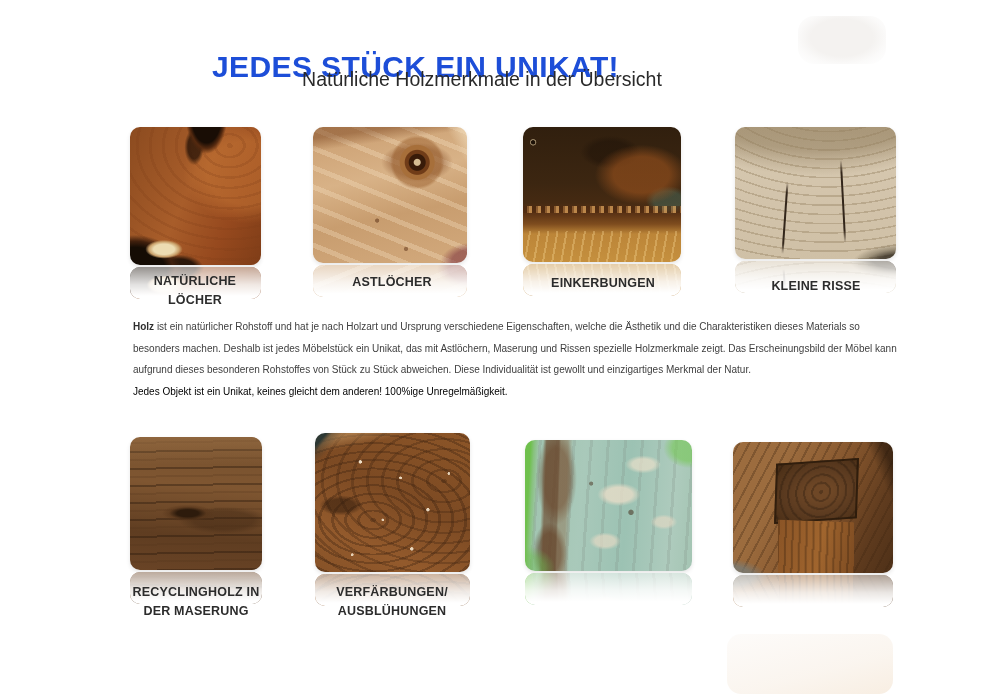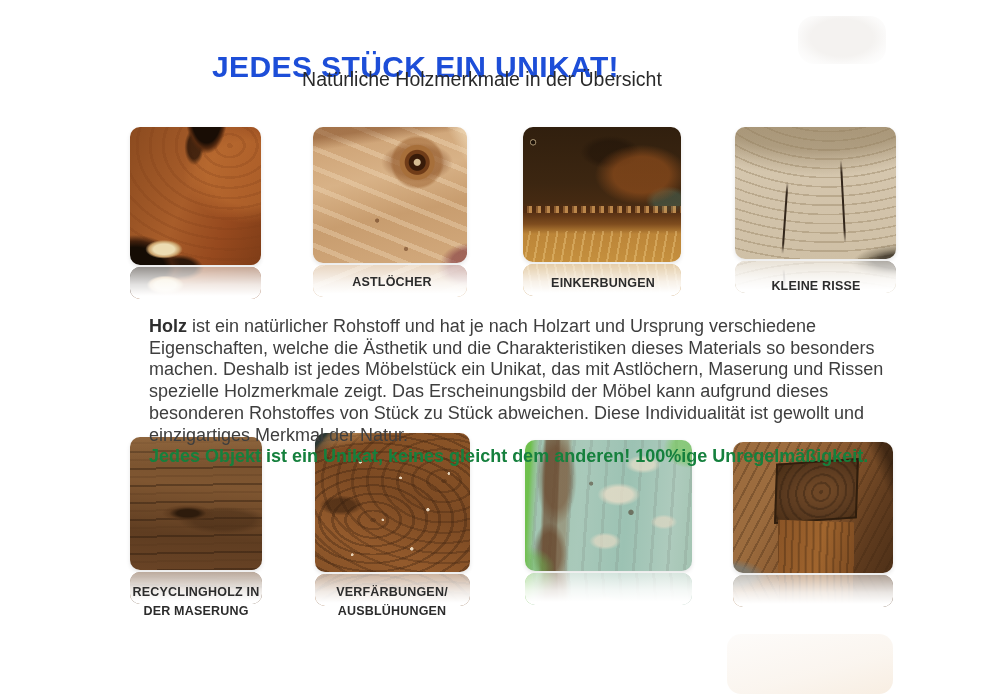--- a/index.html
+++ b/index.html
@@ -52,25 +52,25 @@
   }
   .caption{
     position:absolute;transform:translateX(-50%);width:190px;text-align:center;
     font-size:12.5px;font-weight:700;letter-spacing:.2px;line-height:18.8px;
     color:#2c2c2c;white-space:pre-line;z-index:3;
   }
   .c1{left:195px;top:272px;} .c2{left:392px;top:273px;} .c3{left:603px;top:274px;} .c4{left:816px;top:277px;}
   .c5{left:196px;top:583px;} .c6{left:392px;top:583px;} .c7{left:608px;top:584px;} .c8{left:818px;top:587px;}
   
   .desc{
-    position:absolute;left:149px;top:316px;width:765px;
-    font-size:18px;line-height:21.7px;color:#3e3e3e;
+    position:absolute;left:133px;top:316px;width:765px;
+    font-size:10px;line-height:21.7px;color:#3e3e3e;
   }
   .desc .lead{font-weight:700;color:#2e2e2e;}
-  .desc .emph{font-weight:700;color:#15803d;}
+  .desc .emph{font-weight:400;color:#000000;}
   
   .art{background-color:#9a5224;}
   [data-img="natural-holes"]{
     background-color:#9a5224;
     background-image:
       radial-gradient(ellipse 30px 55px at 58% -6%,#190d05 0 50%,#54290f 60%,transparent 70%),
       radial-gradient(ellipse 14px 26px at 49% 16%,rgba(35,17,6,.75) 0 45%,transparent 70%),
       radial-gradient(ellipse 26px 13px at 27% 87%,#ecdcb2 0 40%,#c9a06a 58%,transparent 72%),
       radial-gradient(ellipse 64px 52px at 6% 103%,#150c04 0 48%,#41200d 60%,transparent 72%),
       radial-gradient(ellipse 36px 20px at 38% 100%,rgba(25,13,5,.85) 0 45%,transparent 68%),
@@ -261,20 +261,22 @@
   </div>
   <div class="tile b4">
     <div class="photo">
       <div class="art" data-img="dimension-differences"></div>
     </div>
     <div class="reflect">
       <div class="art" data-img="dimension-differences"></div>
     </div>
   </div>
 
+  <div class="caption c1">NATÜRLICHE
+LÖCHER</div>
   <div class="caption c2">ASTLÖCHER</div>
   <div class="caption c4">KLEINE RISSE</div>
   <div class="caption c3">EINKERBUNGEN</div>
   <div class="caption c5">RECYCLINGHOLZ IN
 DER MASERUNG</div>
   <div class="caption c6">VERFÄRBUNGEN/
 AUSBLÜHUNGEN</div>
 
   <div class="desc">
     <span class="lead">Holz</span><span> ist ein natürlicher Rohstoff und hat je nach Holzart und Ursprung verschiedene Eigenschaften, welche die Ästhetik und die Charakteristiken dieses Materials so besonders machen. Deshalb ist jedes Möbelstück ein Unikat, das mit Astlöchern, Maserung und Rissen spezielle Holzmerkmale zeigt. Das Erscheinungsbild der Möbel kann aufgrund dieses besonderen Rohstoffes von Stück zu Stück abweichen. Diese Individualität ist gewollt und einzigartiges Merkmal der Natur.</span>

